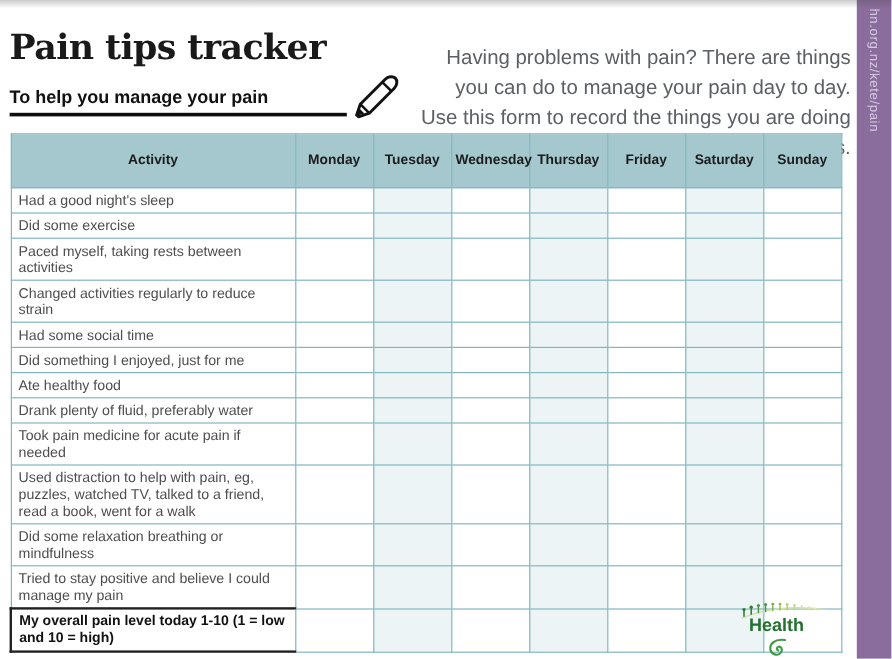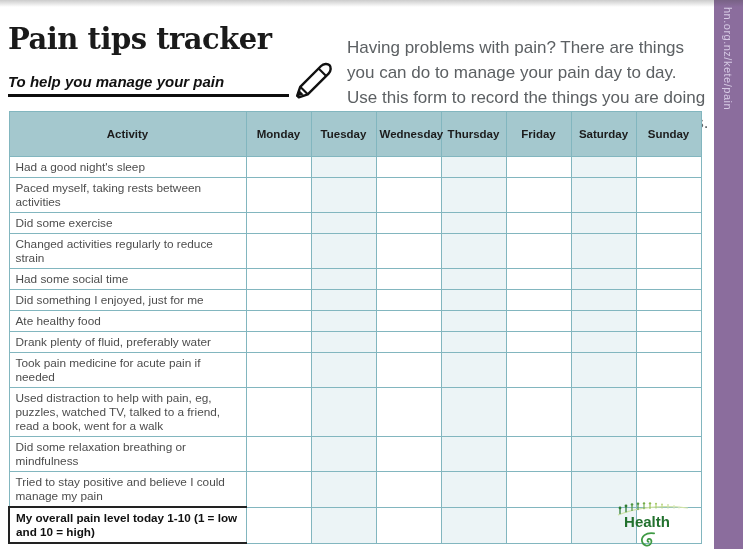--- a/index.html
+++ b/index.html
@@ -25,30 +25,30 @@
   .sidebar{
     position:absolute;top:0;right:0;width:29px;height:549px;
     background:var(--sidebar-bg,#8b6d9d);z-index:10;
   }
   .sidebar-url{
     position:absolute;top:7px;left:8px;
     writing-mode:vertical-rl;
     font-size:11px;letter-spacing:.5px;
     color:#d6c9e4;white-space:nowrap;
   }
-  .header{position:absolute;top:0;left:0;width:714px;height:110px;}
+  .header{position:absolute;top:0;left:0;width:714px;height:110px;text-align:right;}
   h1.title{
     position:absolute;left:8px;top:22px;
     font-family:"DejaVu Serif", serif;
     font-weight:700;font-size:29px;letter-spacing:-0.5px;
     color:var(--accent-dark,#1a1a1a);
   }
   h2.subtitle{
     position:absolute;left:8px;top:73px;
-    font-size:15px;font-weight:700;color:#111;font-style:italic;
+    font-size:15px;font-weight:700;color:#111;
   }
   .rule{
     position:absolute;left:8px;top:94px;width:281px;height:3px;background:#0d0d0d;
   }
   .pencil{position:absolute;left:292px;top:59px;}
   .intro{
     position:absolute;left:347px;top:35px;width:362px;
     font-size:17px;line-height:1.48;color:#5c6063;
   }
   table.tracker{
@@ -145,31 +145,31 @@
         <td>Had a good night's sleep</td>
         <td></td>
         <td></td>
         <td></td>
         <td></td>
         <td></td>
         <td></td>
         <td></td>
       </tr>
       <tr>
+        <td>Did some exercise</td>
+        <td></td>
+        <td></td>
+        <td></td>
+        <td></td>
+        <td></td>
+        <td></td>
+        <td></td>
+      </tr>
+      <tr>
         <td>Paced myself, taking rests between activities</td>
-        <td></td>
-        <td></td>
-        <td></td>
-        <td></td>
-        <td></td>
-        <td></td>
-        <td></td>
-      </tr>
-      <tr>
-        <td>Did some exercise</td>
         <td></td>
         <td></td>
         <td></td>
         <td></td>
         <td></td>
         <td></td>
         <td></td>
       </tr>
       <tr>
         <td>Changed activities regularly to reduce strain</td>

